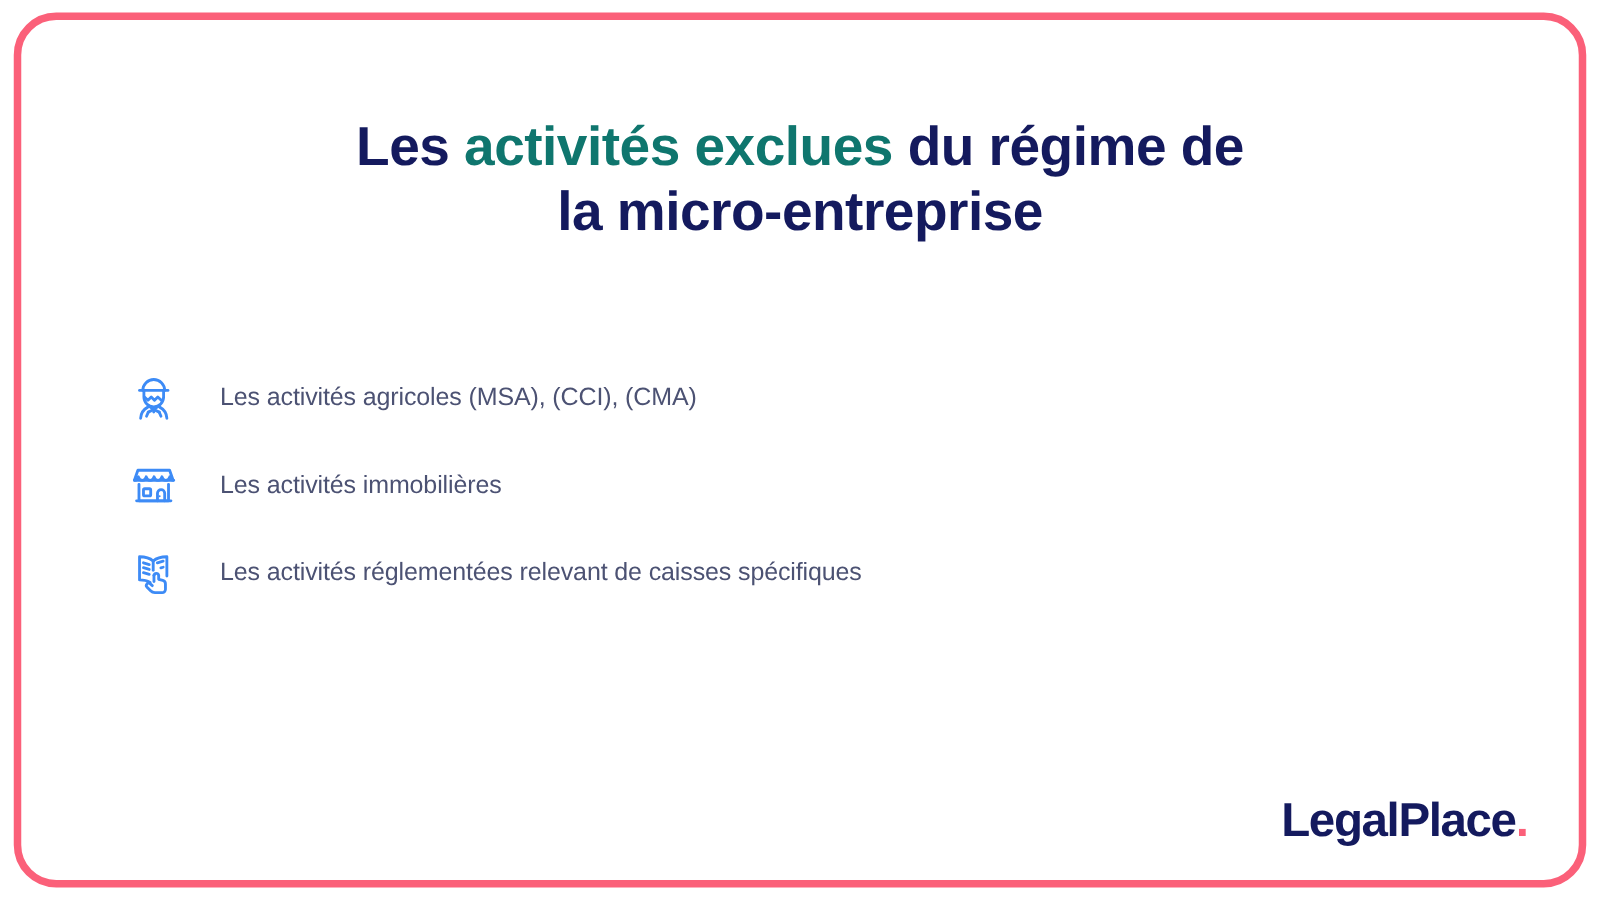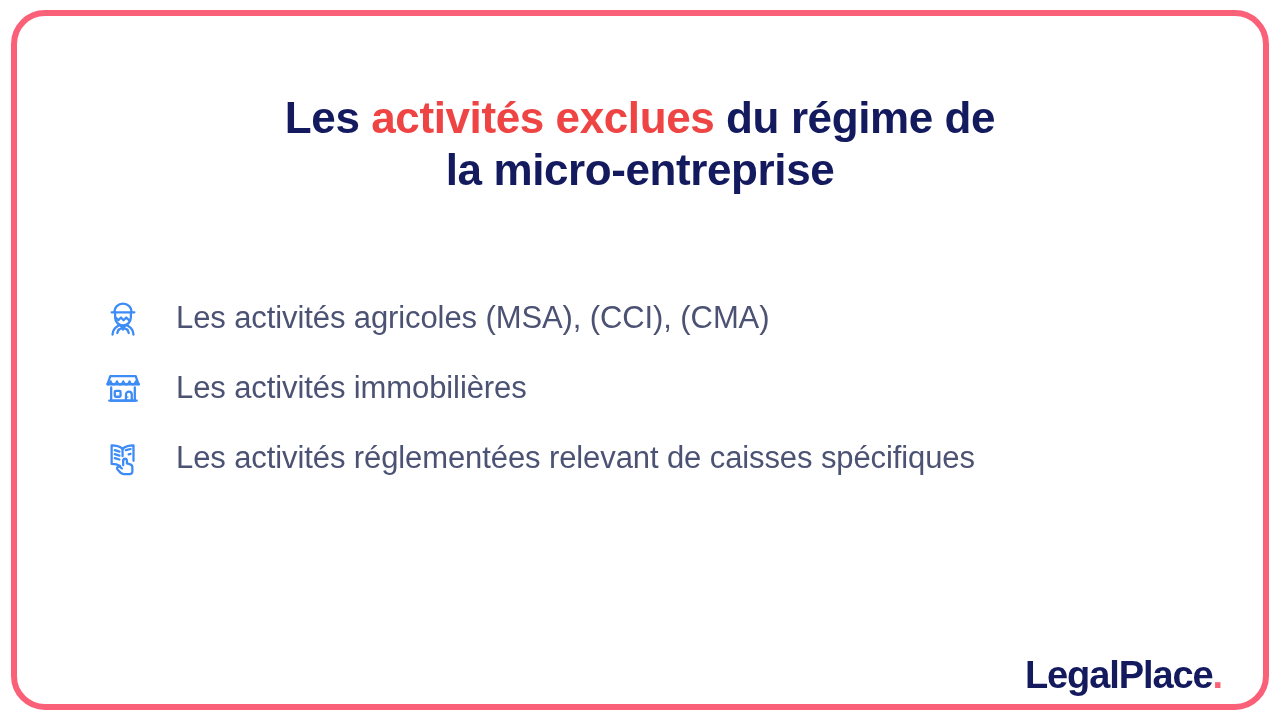--- a/index.html
+++ b/index.html
@@ -42,21 +42,21 @@
     top: 63px;
     width: 1280px;
     text-align: center;
     font-size: 44px;
     line-height: 52px;
     font-weight: bold;
     letter-spacing: -0.4px;
     color: #141a5e;
   }
   .title .accent {
-    color: #ef4444;
+    color: #0f766e;
   }
   .title .line {
     display: block;
   }
 
   
   .list {
     position: absolute;
     left: 100px;
     top: 283px;
@@ -75,32 +75,32 @@
     align-items: center;
     justify-content: center;
   }
   .item-icon svg {
     display: block;
     width: 42px;
     height: 42px;
   }
   .item-label {
     margin-left: 30px;
-    font-size: 31px;
+    font-size: 20px;
     line-height: 34px;
     color: #4c5273;
     letter-spacing: -0.1px;
     white-space: nowrap;
   }
 
   
   .logo {
     position: absolute;
     right: 58px;
-    bottom: 23px;
+    bottom: 41px;
     font-size: 38px;
     line-height: 44px;
     font-weight: bold;
     letter-spacing: -1.1px;
     color: #141a5e;
     white-space: nowrap;
     margin-top: 40px;
   }
   .logo .dot {
     color: #fb6079;

